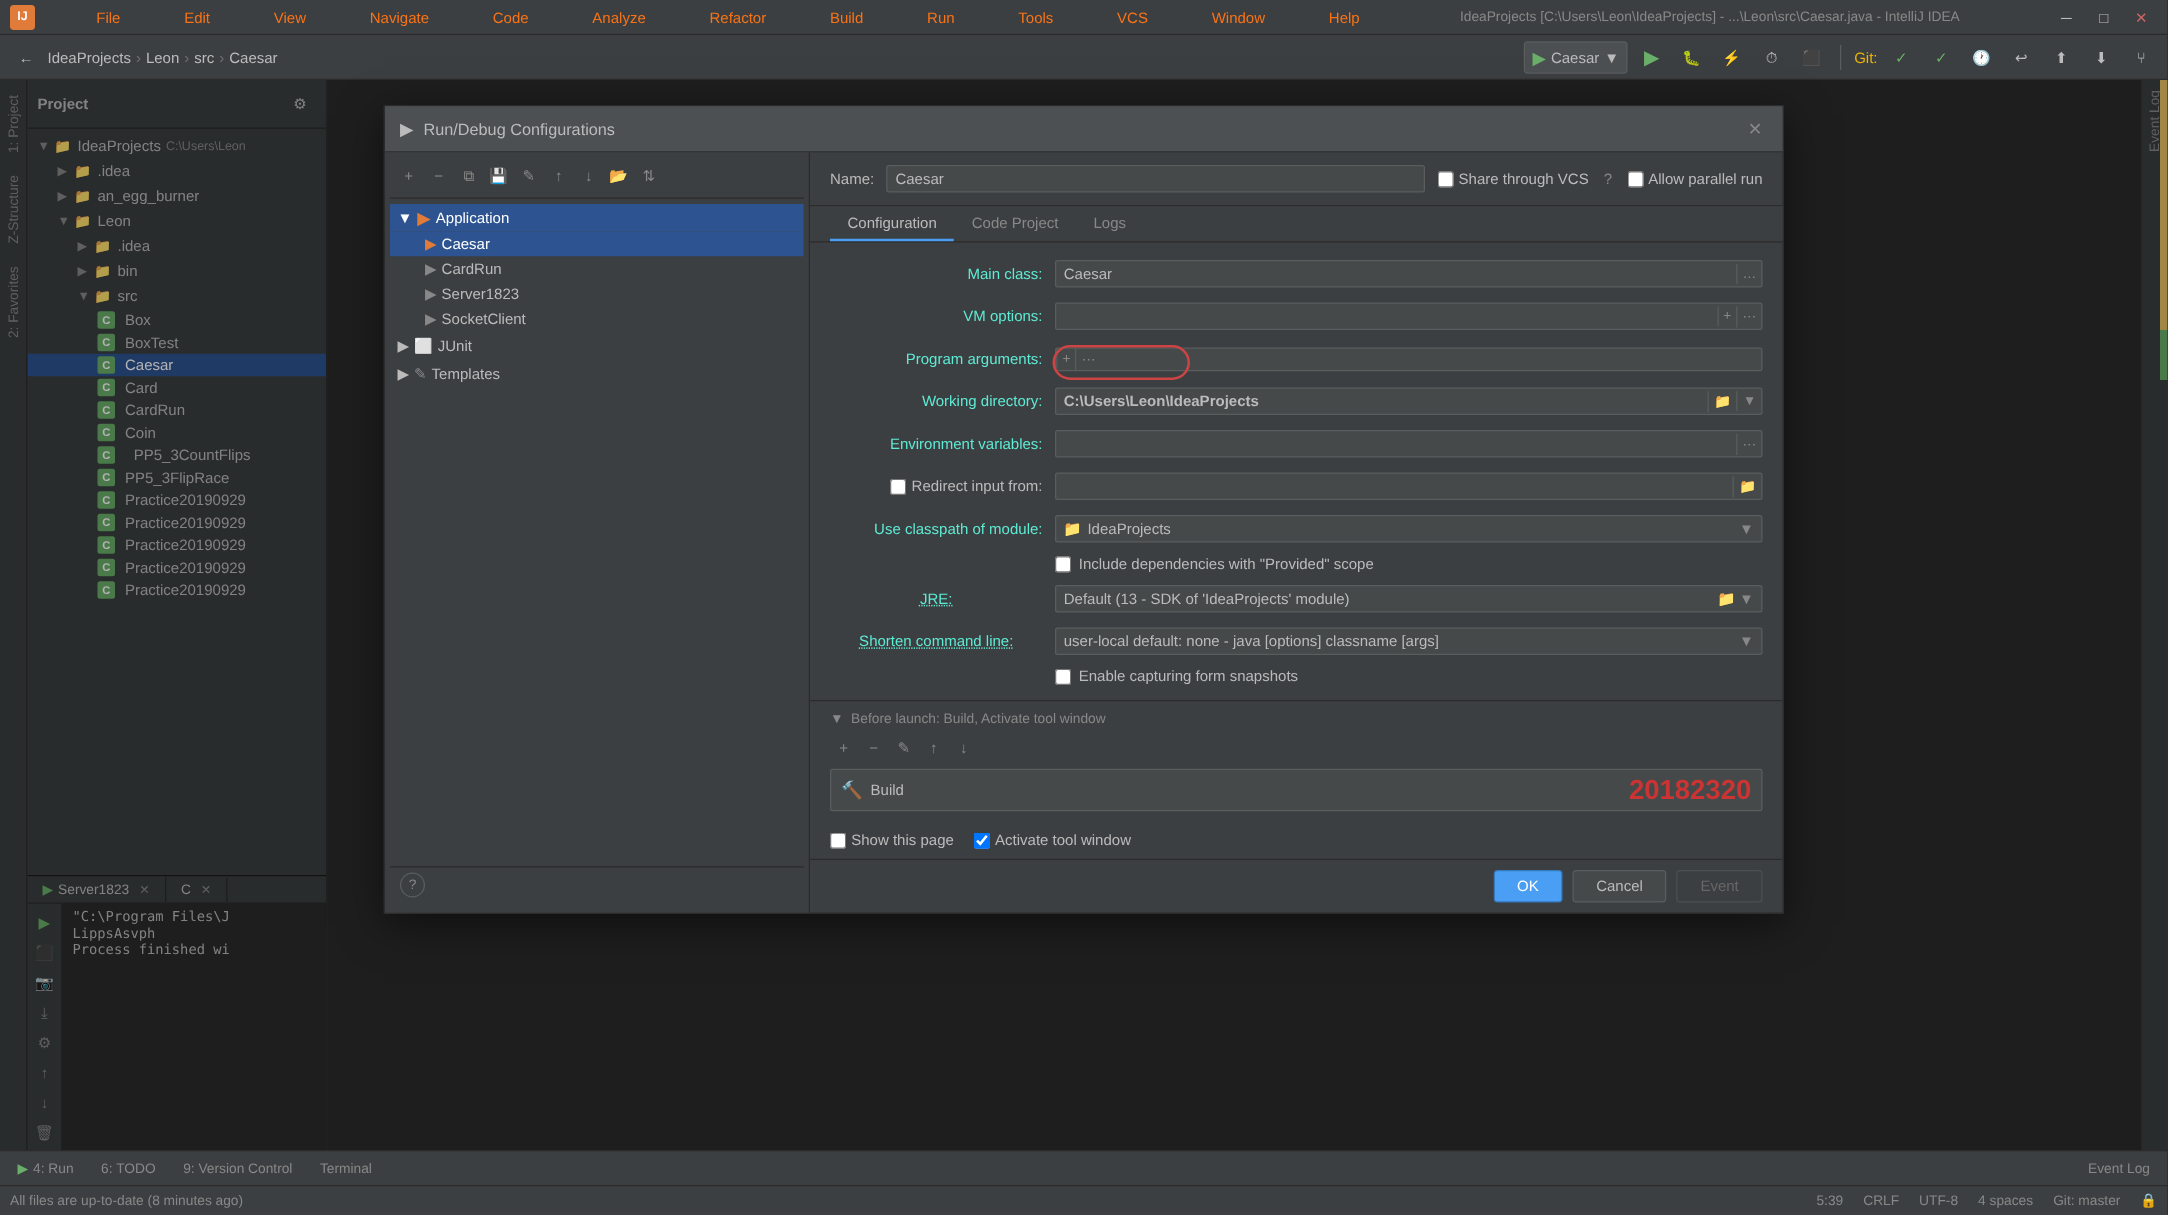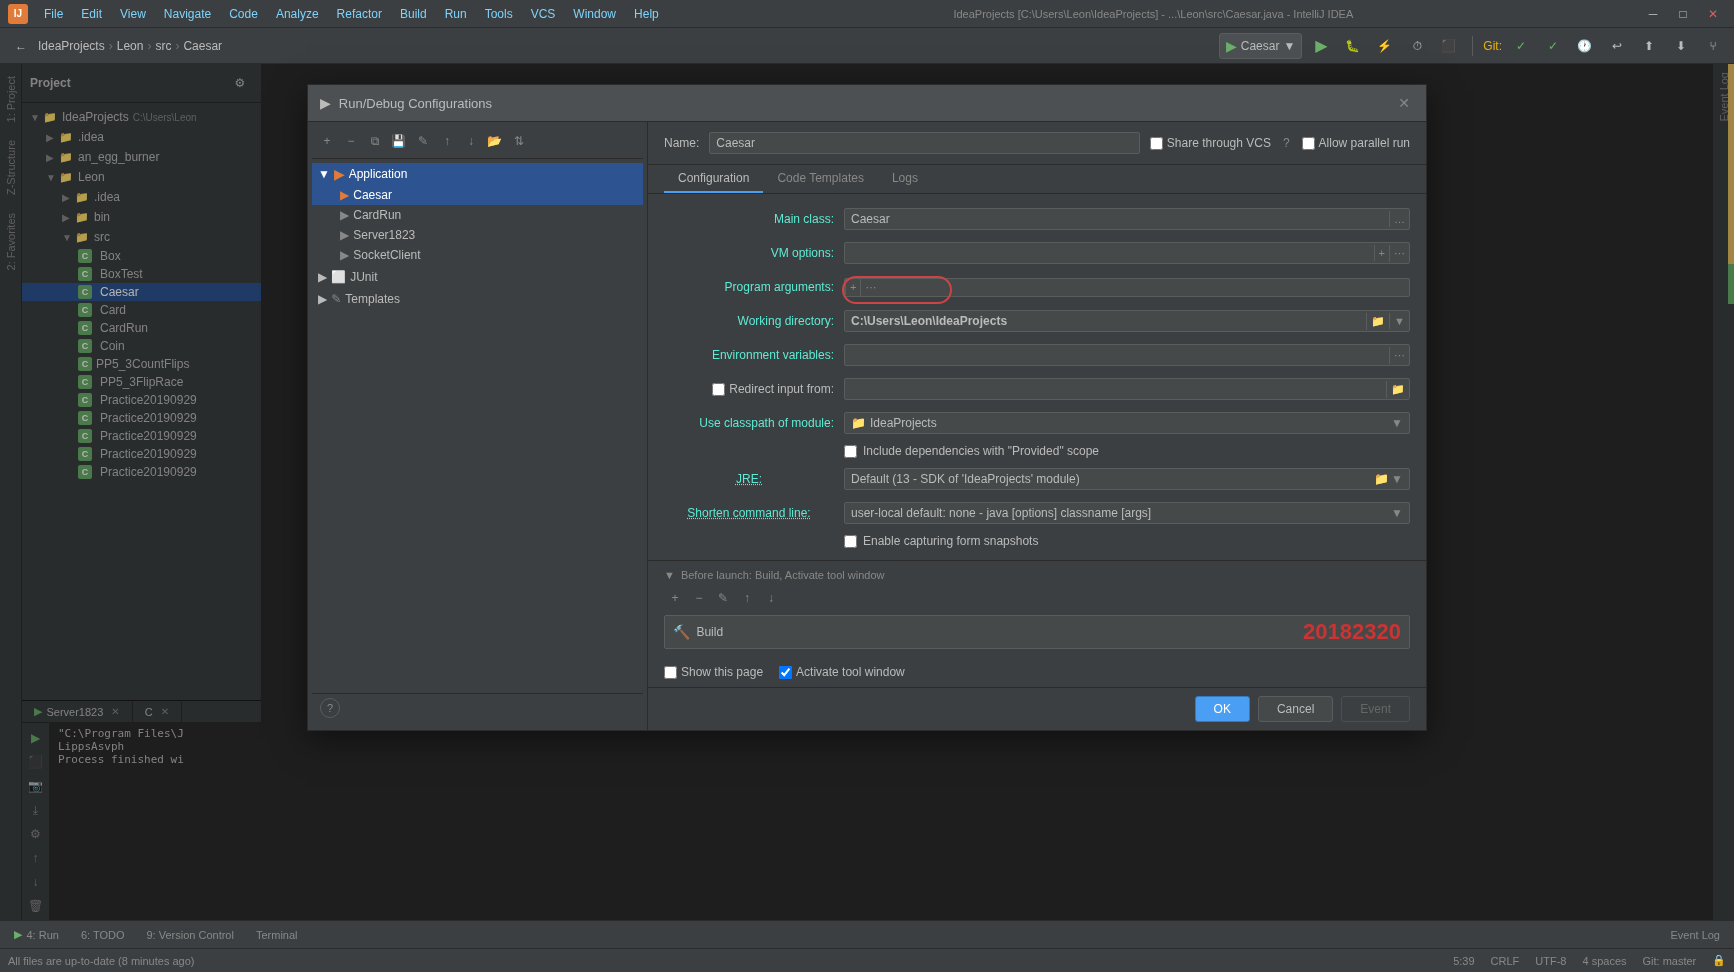--- a/index.html
+++ b/index.html
@@ -27,23 +27,24 @@
     .menu-bar .app-icon {
       width: 20px; height: 20px;
       background: #e07b39;
       border-radius: 3px;
       margin-right: 6px;
       display: flex; align-items: center; justify-content: center;
       color: white; font-size: 10px; font-weight: bold;
     }
     .menu-item {
       padding: 2px 8px;
-      color: #7dd3fc;
+      color: #f97316;
       cursor: pointer;
       border-radius: 2px;
+      margin-left: 33px;
     }
 
     
     .toolbar {
       background: #3c3f41;
       height: 36px;
       display: flex;
       align-items: center;
       padding: 0 8px;
       gap: 4px;
@@ -693,21 +694,21 @@
         <span style="margin-left:4px;">CardRun</span>
       </div>
       <div class="tree-item">
         <span class="tree-indent" style="width:52px;"></span>
         <span class="tree-icon" style="font-weight:bold; background:#6aaf6a; color:white; border-radius:2px; font-size:9px; width:14px; height:14px; display:flex; align-items:center; justify-content:center;">C</span>
         <span style="margin-left:4px;">Coin</span>
       </div>
       <div class="tree-item">
         <span class="tree-indent" style="width:52px;"></span>
         <span class="tree-icon" style="font-weight:bold; background:#6aaf6a; color:white; border-radius:2px; font-size:9px; width:14px; height:14px; display:flex; align-items:center; justify-content:center;">C</span>
-        <span style="margin-left:0;">PP5_3CountFlips</span>
+        <span style="margin-left:11px;">PP5_3CountFlips</span>
       </div>
       <div class="tree-item">
         <span class="tree-indent" style="width:52px;"></span>
         <span class="tree-icon" style="font-weight:bold; background:#6aaf6a; color:white; border-radius:2px; font-size:9px; width:14px; height:14px; display:flex; align-items:center; justify-content:center;">C</span>
         <span style="margin-left:4px;">PP5_3FlipRace</span>
       </div>
       <div class="tree-item">
         <span class="tree-indent" style="width:52px;"></span>
         <span class="tree-icon" style="font-weight:bold; background:#6aaf6a; color:white; border-radius:2px; font-size:9px; width:14px; height:14px; display:flex; align-items:center; justify-content:center;">C</span>
         <span style="margin-left:4px;">Practice20190929</span>
@@ -865,21 +866,21 @@
                 <span>Allow parallel run</span>
               </label>
             </div>
           </div>
 
           <div class="config-tabs">
             <div class="config-tab active">
               <span>Configuration</span>
             </div>
             <div class="config-tab">
-              <span>Code Templates</span>
+              <span>Code Project</span>
             </div>
             <div class="config-tab">
               <span>Logs</span>
             </div>
           </div>
 
           <div class="config-form">
 
             <div class="form-row">
               <span class="form-label">Main class:</span>

